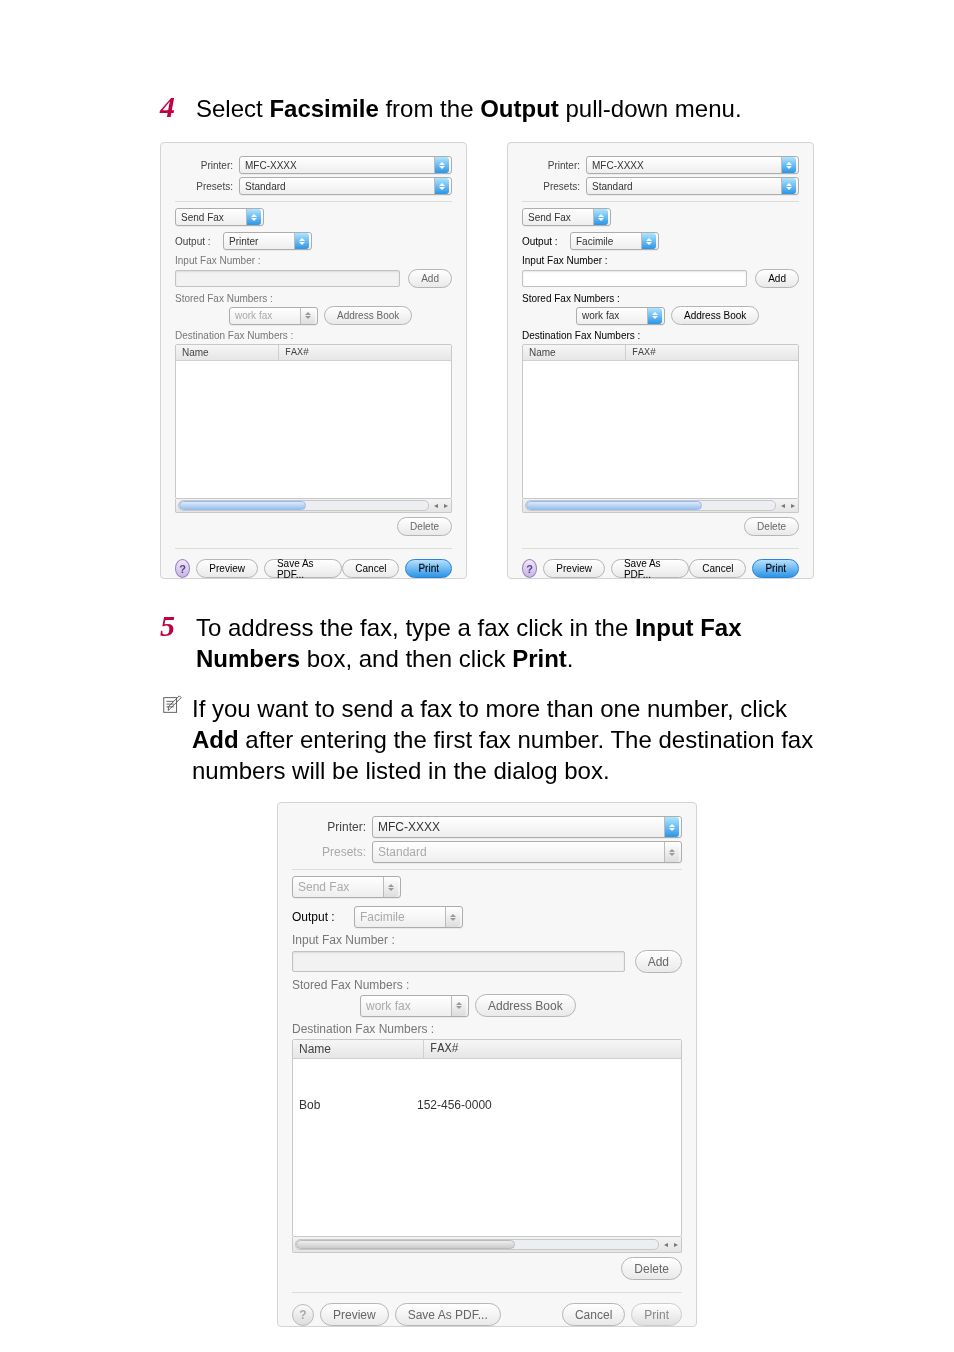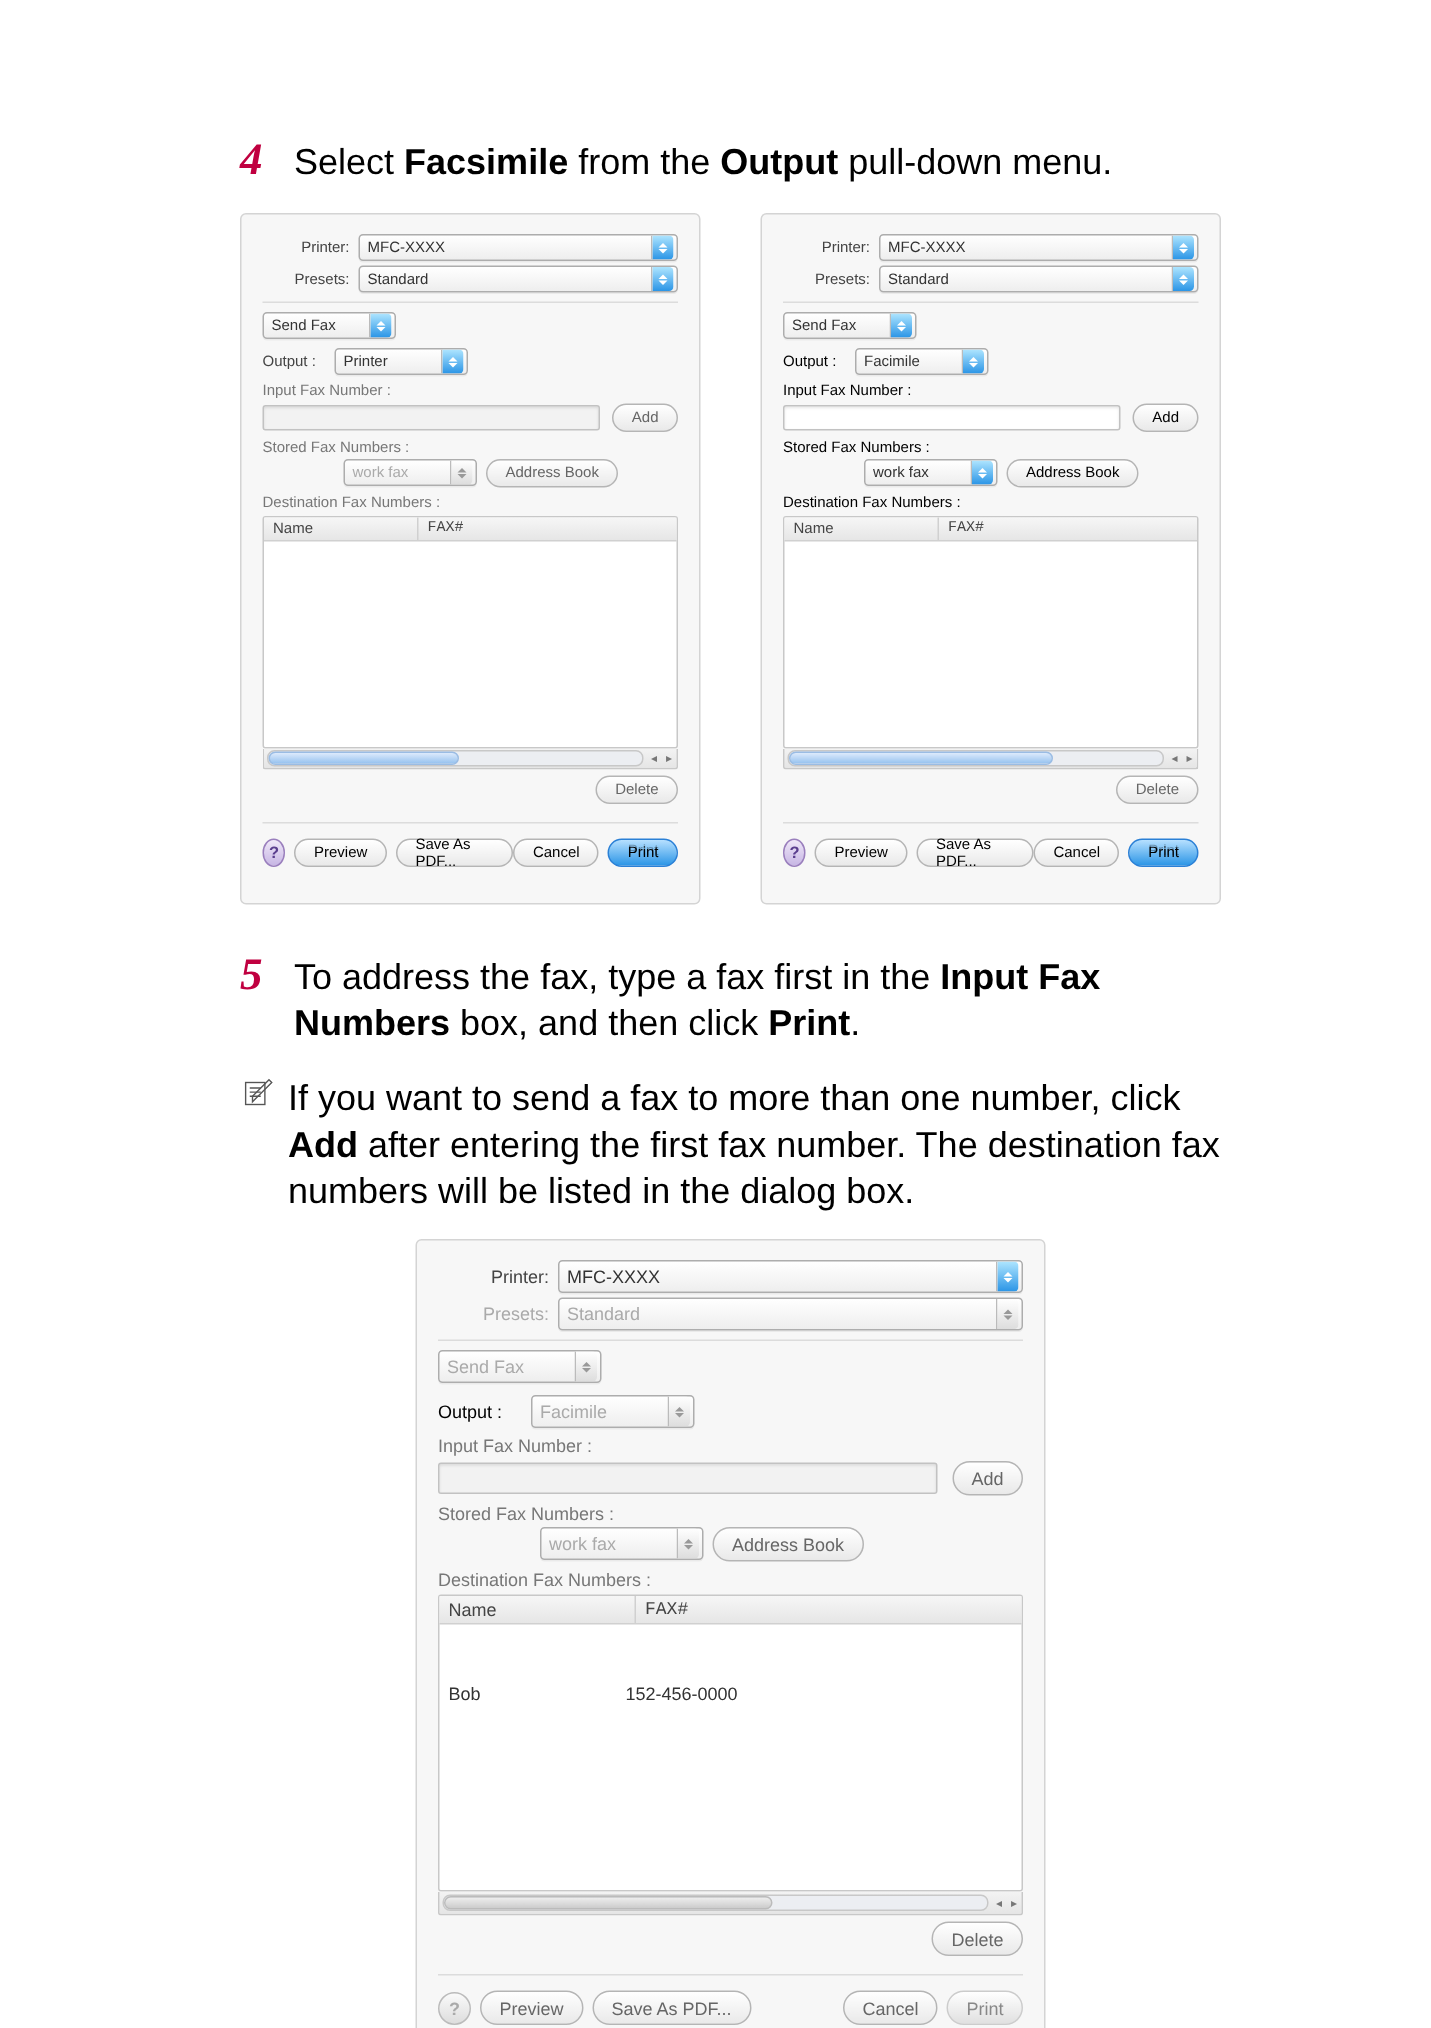--- a/index.html
+++ b/index.html
@@ -40,21 +40,21 @@
     justify-content: flex-start;
   }
   .dialog-box {
     width: 310px;
     border: 1px solid #d4d4d4;
     border-radius: 4px;
     background: #f7f7f7;
     font-family: "Lucida Grande", -apple-system, sans-serif;
     font-size: 10px;
     color: #333;
-    padding: 10px 14px 24px;
+    padding: 10px 14px 0;
     position: relative;
   }
   .dialog-box.large {
     width: 390px;
     font-size: 12px;
     margin: 0 auto;
   }
   .dialog-box.large .btn-blue {
     color: #888;
     text-shadow: none;
@@ -208,21 +208,21 @@
     display:flex; align-items:center; justify-content:center;
     color:#5a3e8e; font-weight:bold; font-size:11px;
   }
   .dialog-box.large .help-circle { width:20px; height:20px; font-size:12px; }
   .after-add {
     display:flex; align-items:flex-end; justify-content:flex-end;
     margin-top:4px;
     gap:8px;
   }
   .stored-line {
-    display:flex; gap:6px; margin:2px 0 3px 0;
+    display:flex; align-items:center; gap:6px; margin:2px 0 3px 0;
   }
   .note-block {
     display:flex;
     gap: 8px;
     margin: 6px 0 16px 0;
   }
   .note-icon {
     width: 24px; height: 24px; flex-shrink:0;
     display:flex; align-items:center; justify-content:center;
   }
@@ -397,21 +397,21 @@
           <span class="btn enabled btn-blue">Print</span>
         </div>
       </div>
     </div>
 
   </div>
 
   <div class="step-line">
     <div class="step-num">5</div>
     <div class="step-text">
-      <span>To address the fax, type a fax first in the </span><b>Input Fax Numbers</b><span> box, and then click </span><b>Print</b><span>.</span>
+      <span>To address the fax, type a fax click in the </span><b>Input Fax Numbers</b><span> box, and then click </span><b>Print</b><span>.</span>
     </div>
   </div>
 
   <div class="note-block">
     <div class="note-icon">
       <svg viewBox="0 0 24 24">
         <rect x="3" y="4" width="14" height="16" fill="none" stroke="#555" stroke-width="1"></rect>
         <line x1="6" y1="8" x2="14" y2="8" stroke="#555" stroke-width="1"></line>
         <line x1="6" y1="11" x2="14" y2="11" stroke="#555" stroke-width="1"></line>
         <line x1="6" y1="14" x2="14" y2="14" stroke="#555" stroke-width="1"></line>

